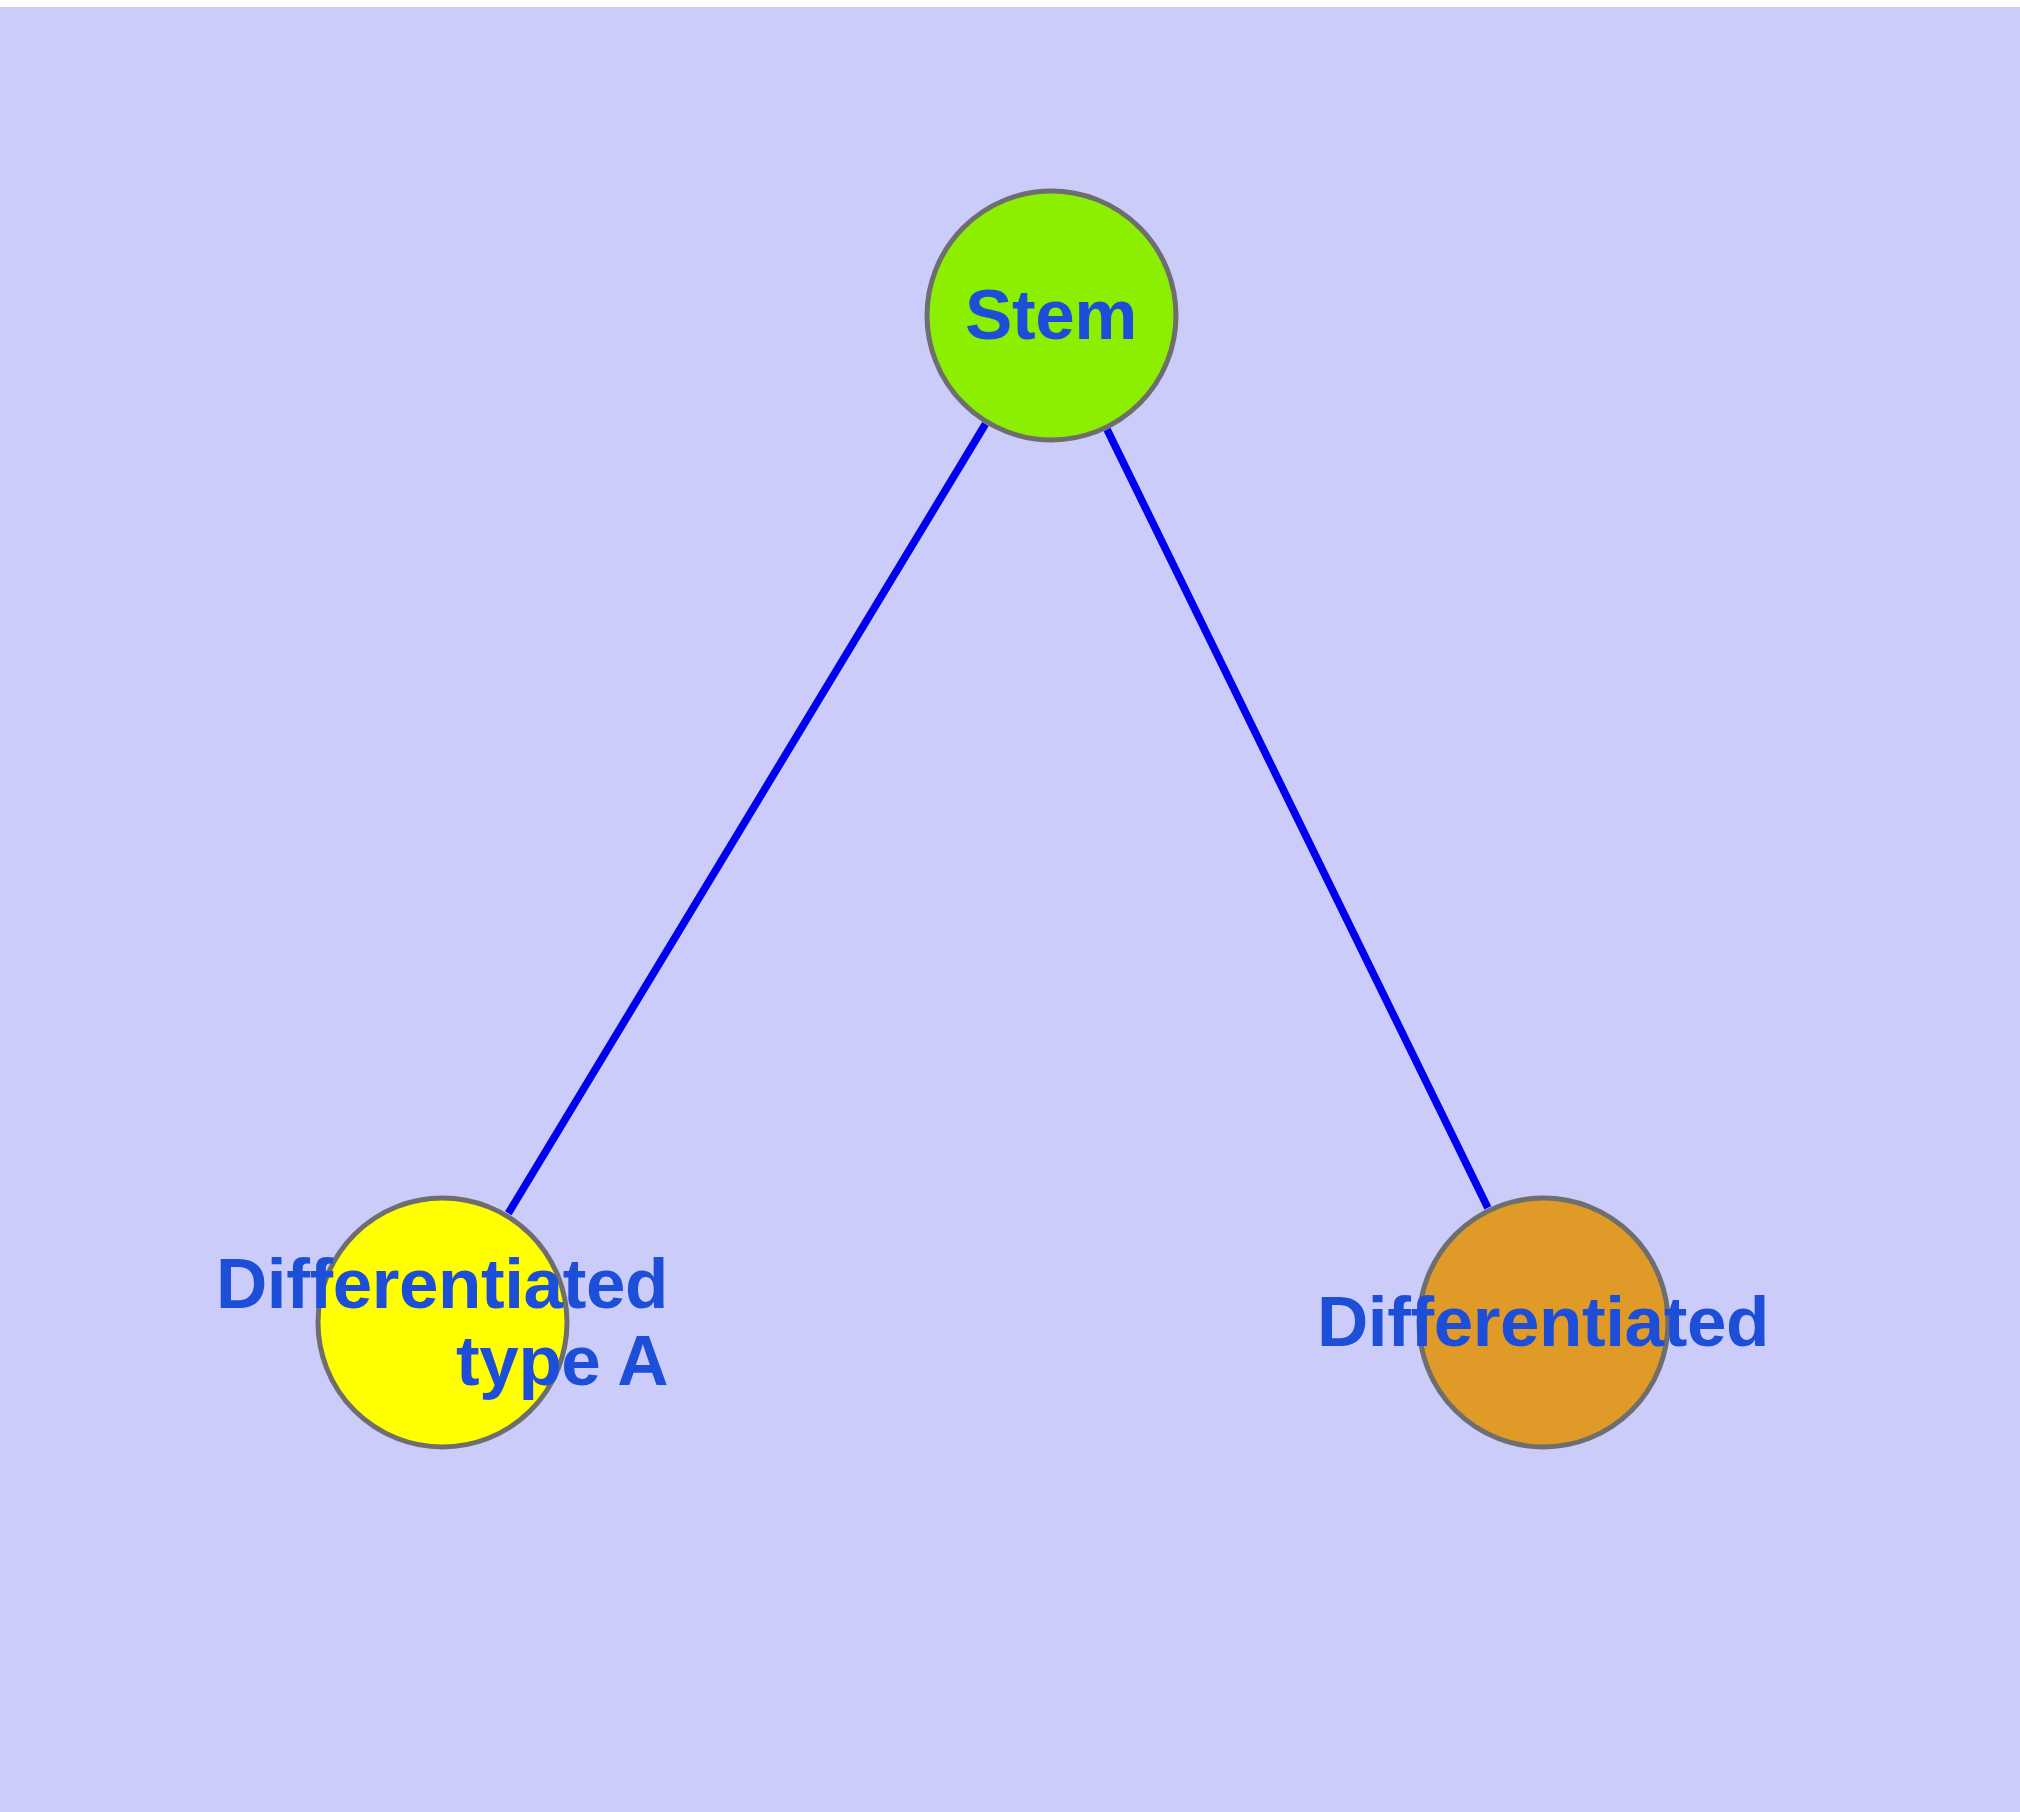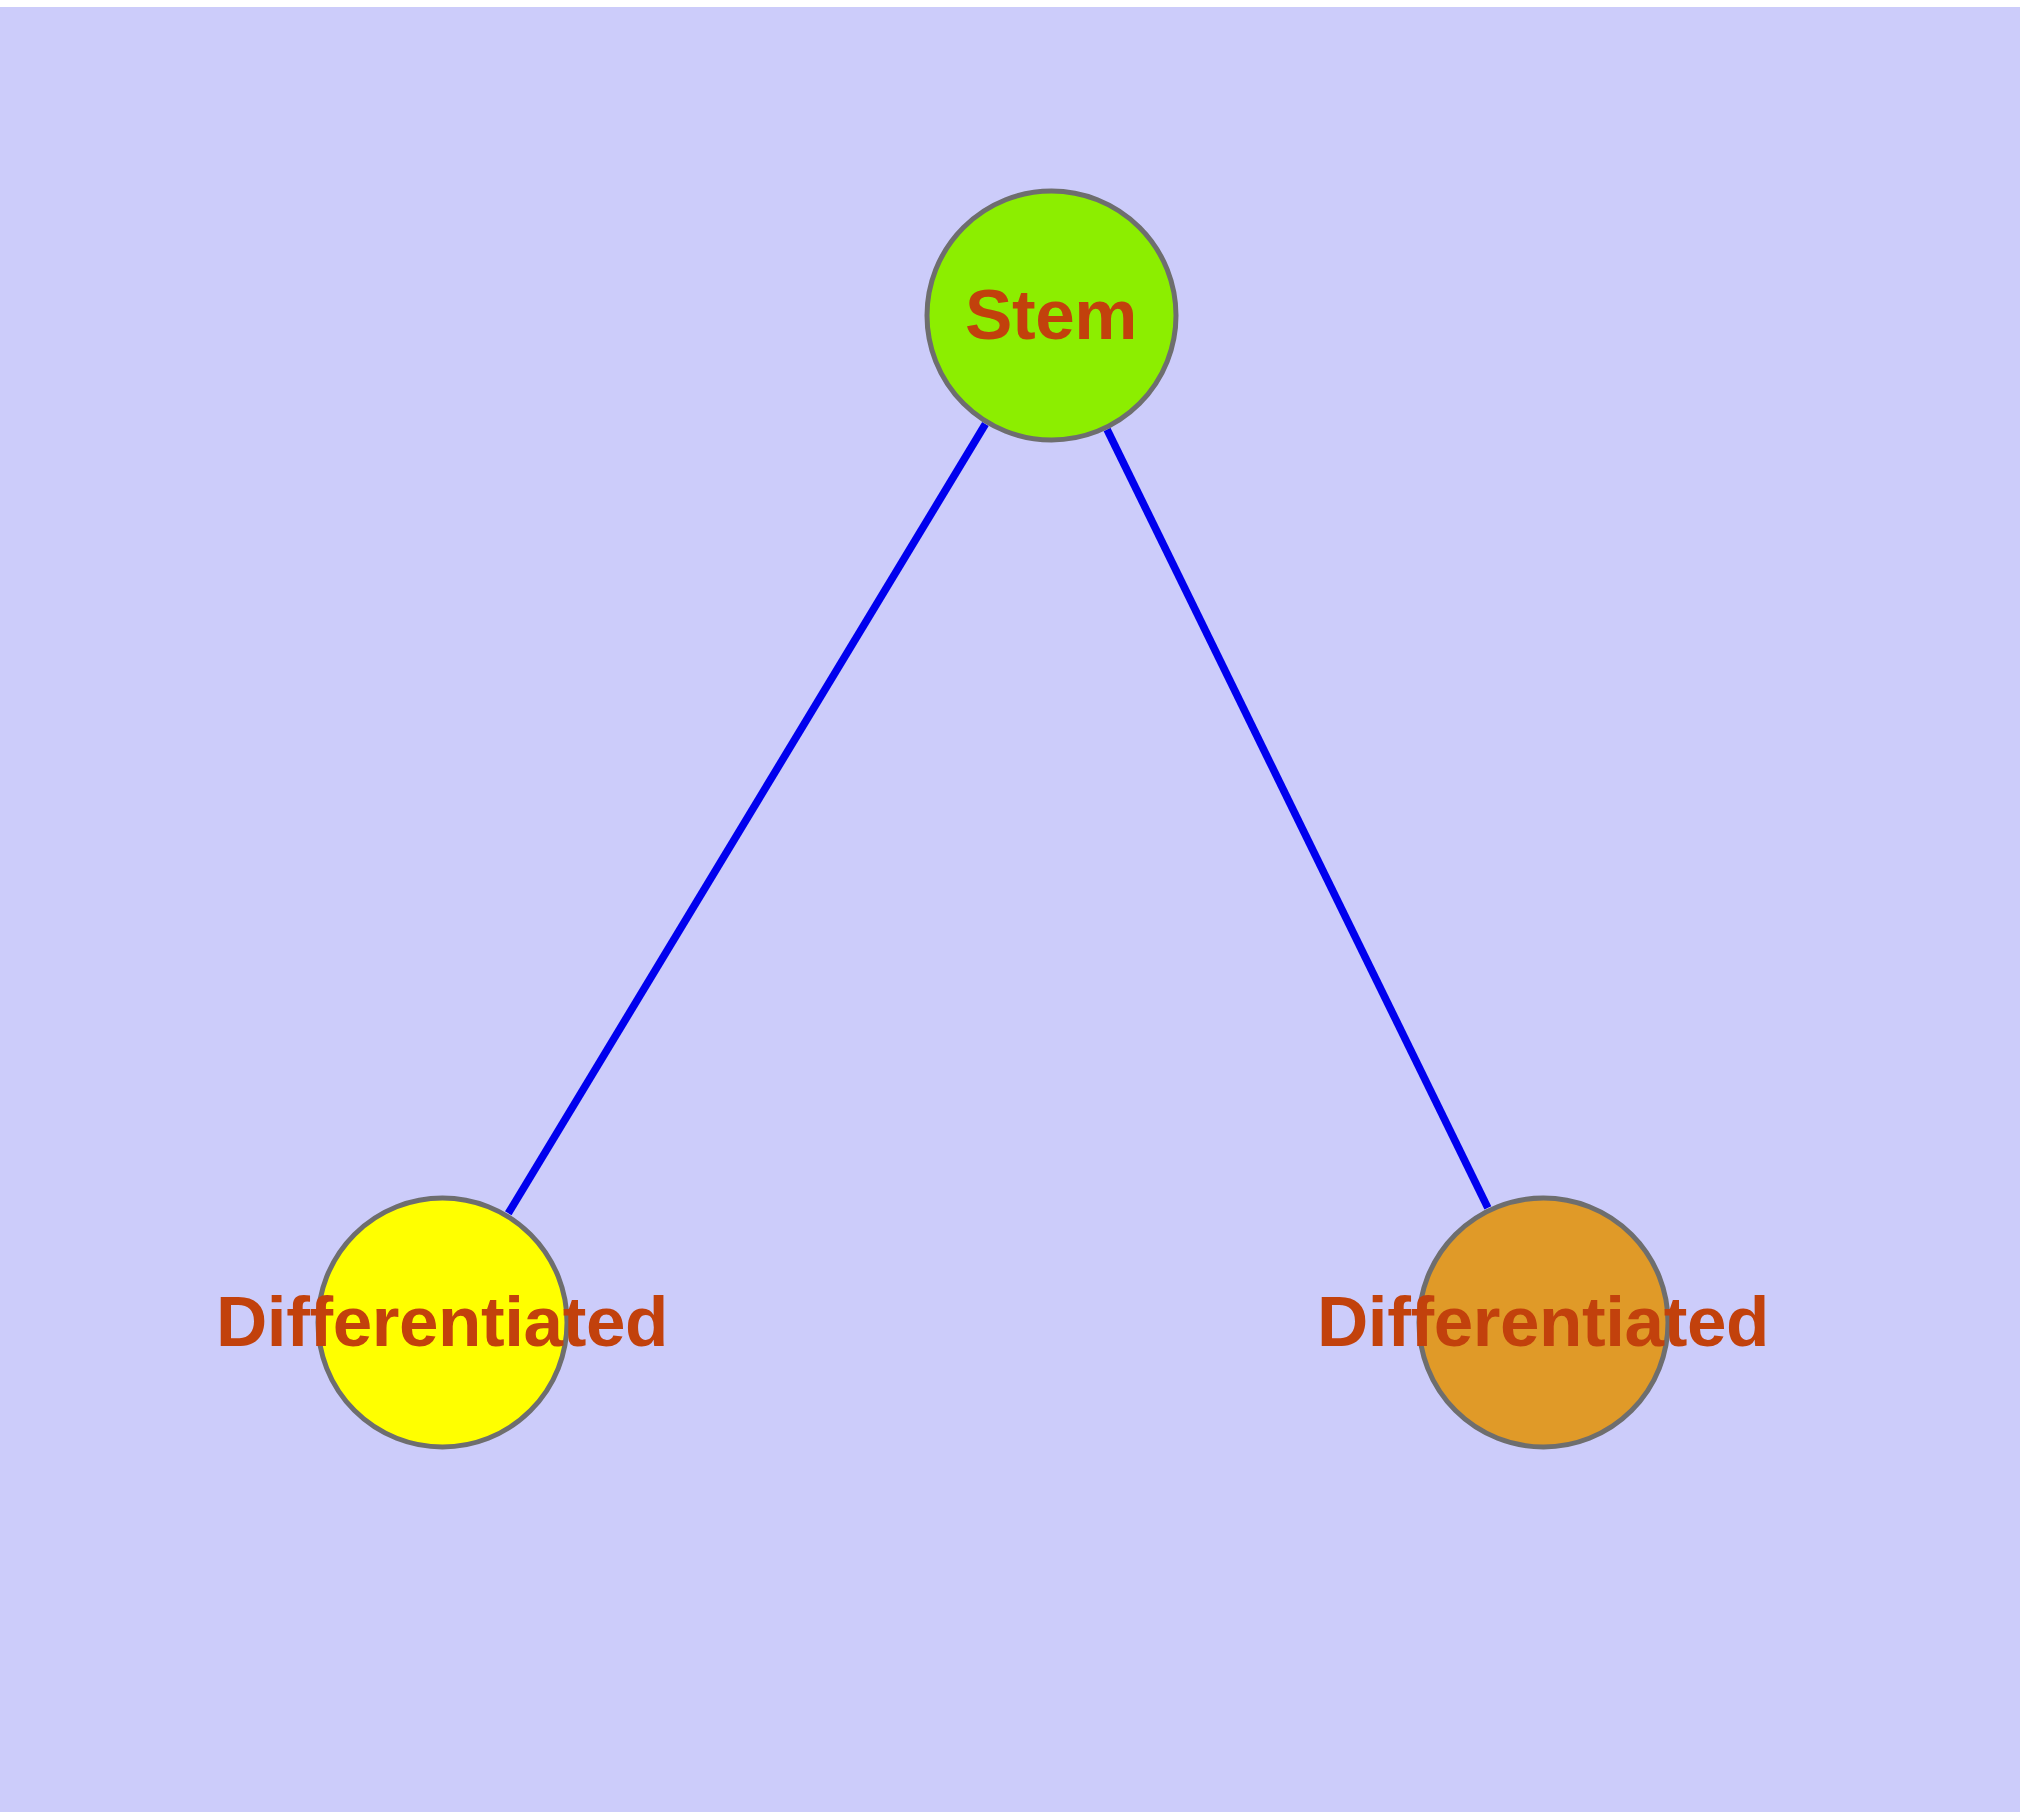--- a/index.html
+++ b/index.html
@@ -44,21 +44,21 @@
     left: 50%;
     top: 50%;
     transform: translate(-50%, -50%);
     border-radius: 50%;
     box-sizing: border-box;
     border: 5.1px solid #6e6e6e;
   }
   .node-label {
     position: relative;
     z-index: 5;
-    color: #c2410c;
+    color: #1d4ed8;
     font-weight: bold;
     text-align: right;
     white-space: nowrap;
     line-height: 1.08;
     letter-spacing: -0.4px;
   }
   .node-label .line {
     display: block;
   }
 </style>
@@ -80,20 +80,21 @@
     <div class="node-circle" style="width:254px; height:254px; background:#8cee00;"></div>
     <div class="node-label" style="font-size:71px;">
       <span class="line">Stem</span>
     </div>
   </div>
 
   <div class="node-group" style="left:442px; top:1322px; width:593px; height:271px;">
     <div class="node-circle" style="width:254px; height:254px; background:#ffff00;"></div>
     <div class="node-label" style="font-size:71px;">
       <span class="line">Differentiated</span>
+      <span class="line">type A</span>
     </div>
   </div>
 
   <div class="node-group" style="left:1543px; top:1322px; width:593px; height:271px;">
     <div class="node-circle" style="width:254px; height:254px; background:#e09a28;"></div>
     <div class="node-label" style="font-size:71px;">
       <span class="line">Differentiated</span>
     </div>
   </div>
 

